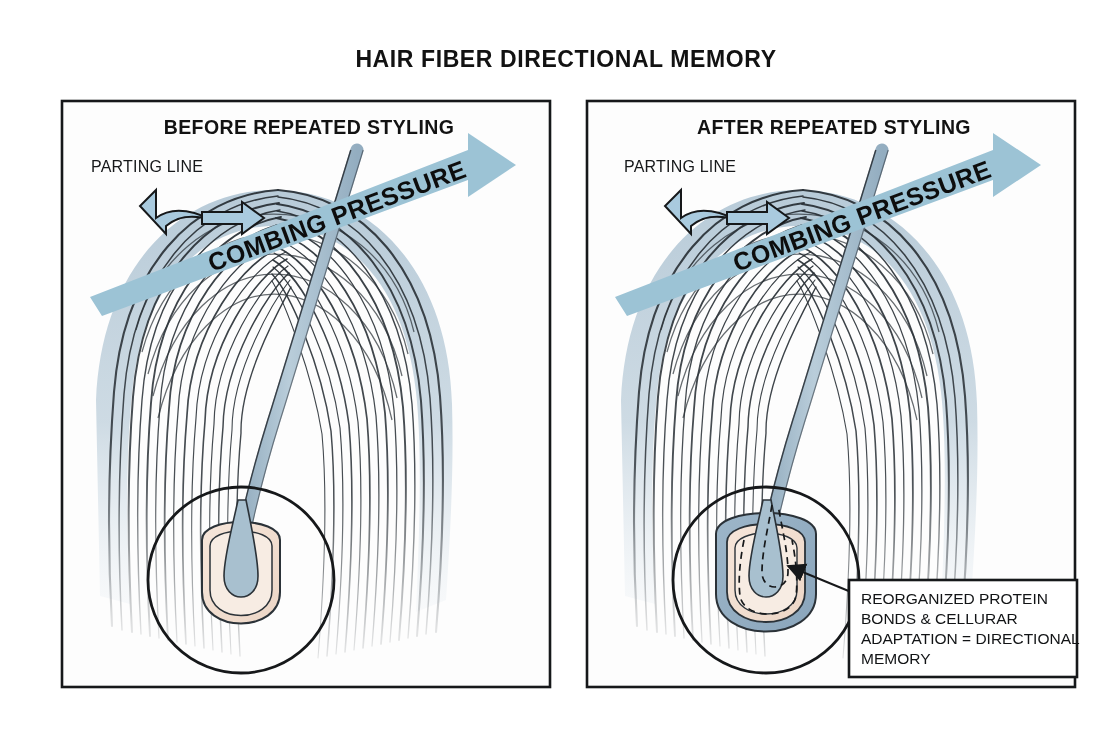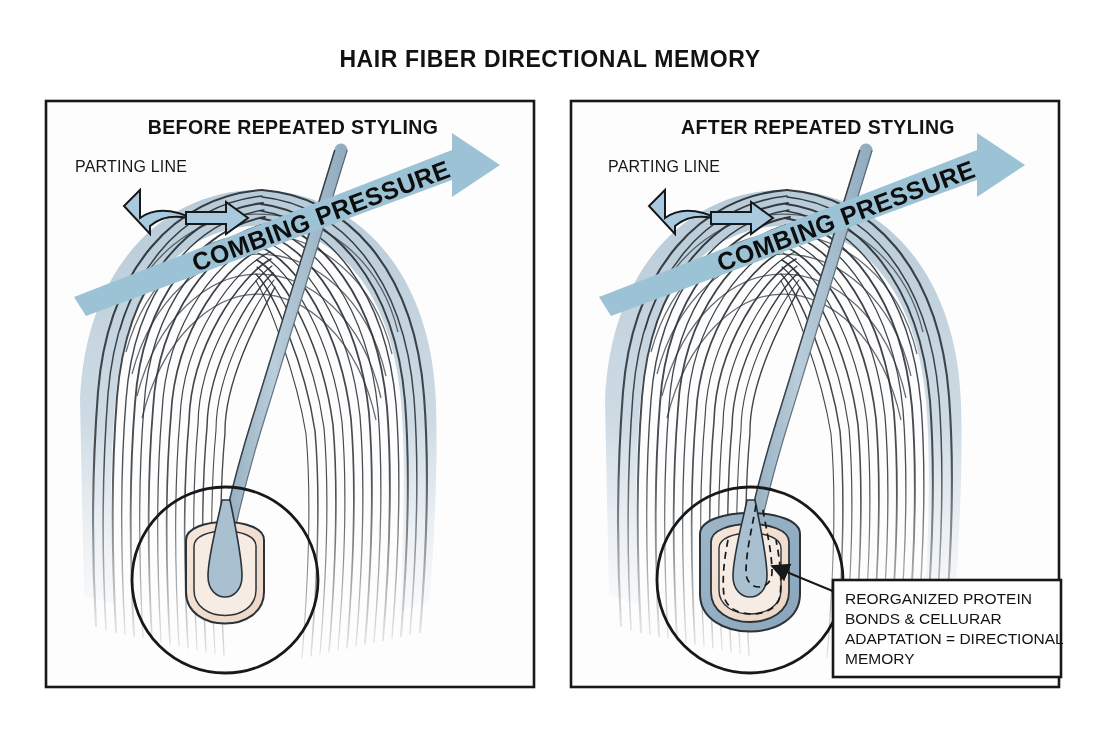--- a/index.html
+++ b/index.html
@@ -3,21 +3,21 @@
 <meta charset="utf-8">
 <style>
   html,body{margin:0;padding:0;}
   body{
     width:1100px;height:733px;
     background:#ffffff;
     font-family:"Liberation Sans", sans-serif;
     position:relative;
     overflow:hidden;
   }
-  #stage{position:absolute;left:0;top:0;width:952px;height:733px;}
+  #stage{position:absolute;left:16px;top:0;width:952px;height:733px;}
   svg.full{position:absolute;left:0;top:0;width:1100px;height:733px;}
 
   .title-text{
     font-family:"Liberation Sans", sans-serif;
     font-weight:bold;
     font-size:23px;
     letter-spacing:0.6px;
     fill:#121212;
   }
   .panel-header{

